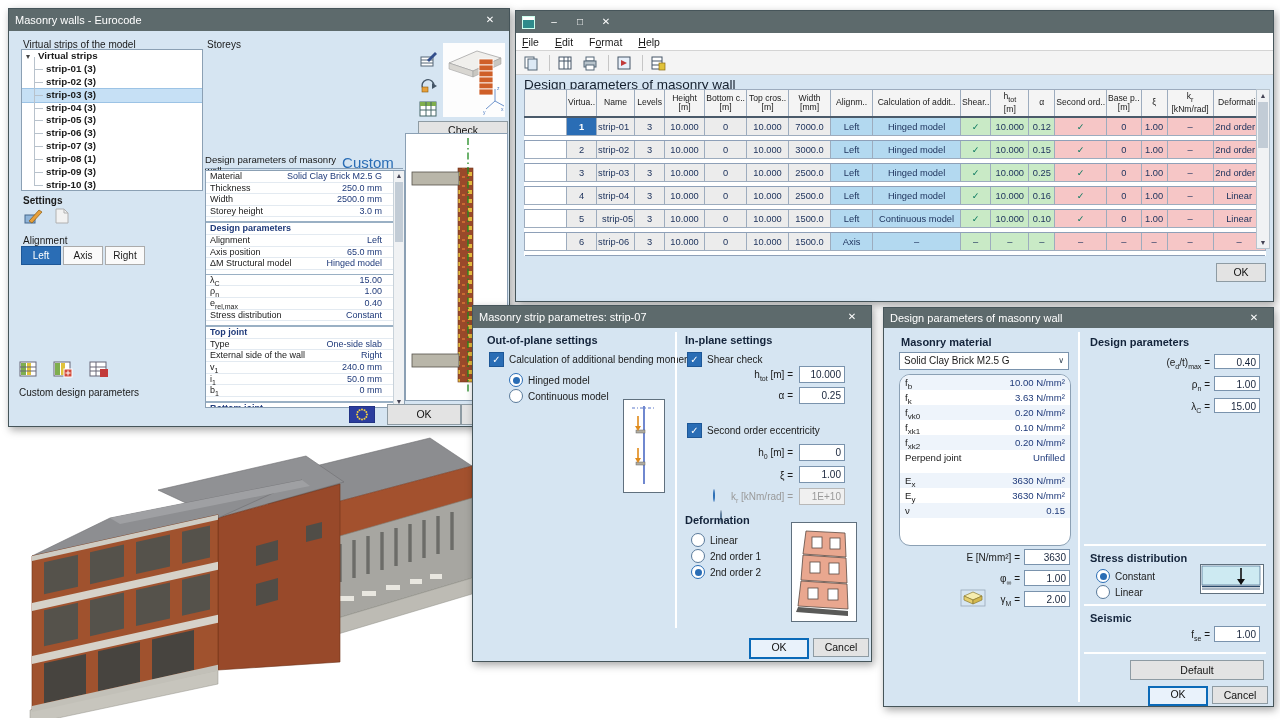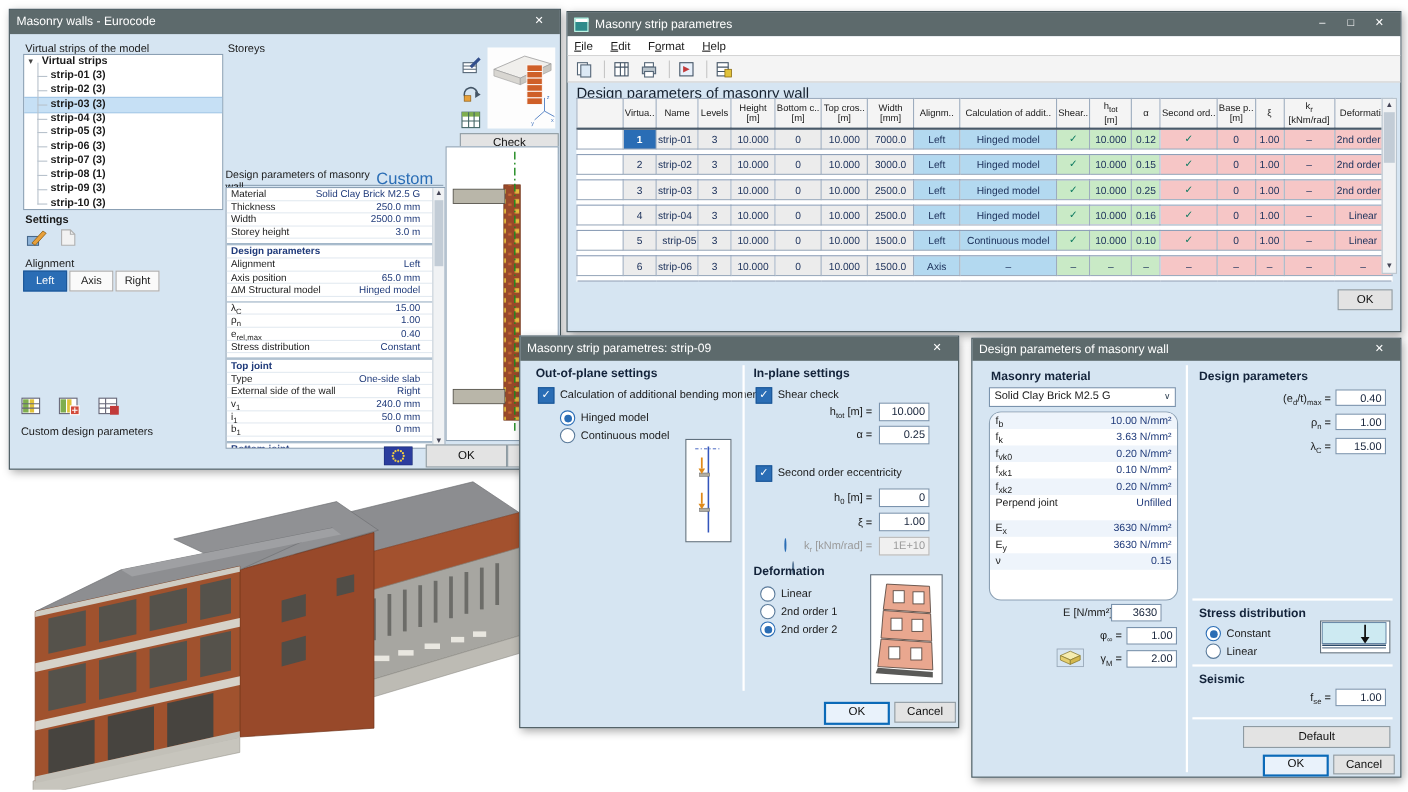--- a/index.html
+++ b/index.html
@@ -393,21 +393,20 @@
           <circle cx="10.5" cy="4.2" r="1"></circle>
       </g>
     </svg>
     <div class="btn" style="left:378px;top:395px;width:72px;height:19px;line-height:19px;">OK</div>
     <div class="btn" style="left:452px;top:395px;width:72px;height:19px;line-height:19px;">Cancel</div>
   </div>
 
   <div class="win" style="left:515px;top:10px;width:757px;height:290px;">
     <div class="titlebar">
       <span class="appico"></span>
-      <span class="ttext">Masonry strip parametres</span>
       <span class="tbtn">–</span>
       <span class="tbtn">□</span>
       <span class="tbtn">✕</span>
     </div>
     <div class="menubar" id="w2menu">
         <span class="mitem"><u>F</u>ile</span>
         <span class="mitem"><u>E</u>dit</span>
         <span class="mitem">F<u>o</u>rmat</span>
         <span class="mitem"><u>H</u>elp</span>
       </div>
@@ -641,21 +640,21 @@
     <div class="vscroll" style="left:740px;top:78px;width:12px;height:158px;">
       <div class="sarr">▲</div>
       <div class="sthumb"></div>
       <div class="sarr" style="position:absolute;bottom:0;width:100%;">▼</div>
     </div>
     <div class="btn" style="left:700px;top:252px;width:48px;height:17px;line-height:17px;">OK</div>
   </div>
 
   <div class="win" style="left:472px;top:305px;width:398px;height:355px;z-index:5;">
     <div class="titlebar">
-      <span class="ttext">Masonry strip parametres: strip-09</span>
+      <span class="ttext">Masonry strip parametres: strip-07</span>
       <span class="tbtn">✕</span>
     </div>
     <div class="grouphdr" style="left:14px;top:28px;">Out-of-plane settings</div>
     <div class="cbrow" style="left:16px;top:46px;">
       <span class="cb">✓</span>
       <span>Calculation of additional bending moments</span>
     </div>
     <div class="abs" style="left:36px;top:66px;" id="modelradios">
         <div class="rrow">
           <span class="radio on"></span>
@@ -787,21 +786,21 @@
             <span class="pl">E<sub>y</sub></span>
             <span class="pv">3630 N/mm²</span>
           </div>
           <div class="mprow">
             <span class="pl">ν</span>
             <span class="pv">0.15</span>
           </div>
         </div>
     </div>
     <div class="inlab" style="left:40px;top:244px;width:96px;">E [N/mm²] =</div>
-    <div class="input" style="left:126px;top:241px;width:46px;height:16px;">3630</div>
+    <div class="input" style="left:140px;top:241px;width:46px;height:16px;">3630</div>
     <div class="inlab" style="left:40px;top:265px;width:96px;">φ<sub>∞</sub> =</div>
     <div class="input" style="left:140px;top:262px;width:46px;height:16px;">1.00</div>
     <svg class="abs" style="left:76px;top:279px;" width="26" height="20">
       <rect x="1" y="3" width="24" height="16" fill="none" stroke="#98a8b8" stroke-width="0.8"></rect>
       <polygon points="4,9 13,5 22,9 13,13" fill="#f5ecb0" stroke="#8a7a30" stroke-width="0.7"></polygon>
       <polygon points="4,9 13,13 13,17 4,13" fill="#e6cf6e" stroke="#8a7a30" stroke-width="0.7"></polygon>
       <polygon points="13,13 22,9 22,13 13,17" fill="#d4b84e" stroke="#8a7a30" stroke-width="0.7"></polygon>
     </svg>
     <div class="inlab" style="left:104px;top:286px;width:32px;">γ<sub>M</sub> =</div>
     <div class="input" style="left:140px;top:283px;width:46px;height:16px;">2.00</div>

